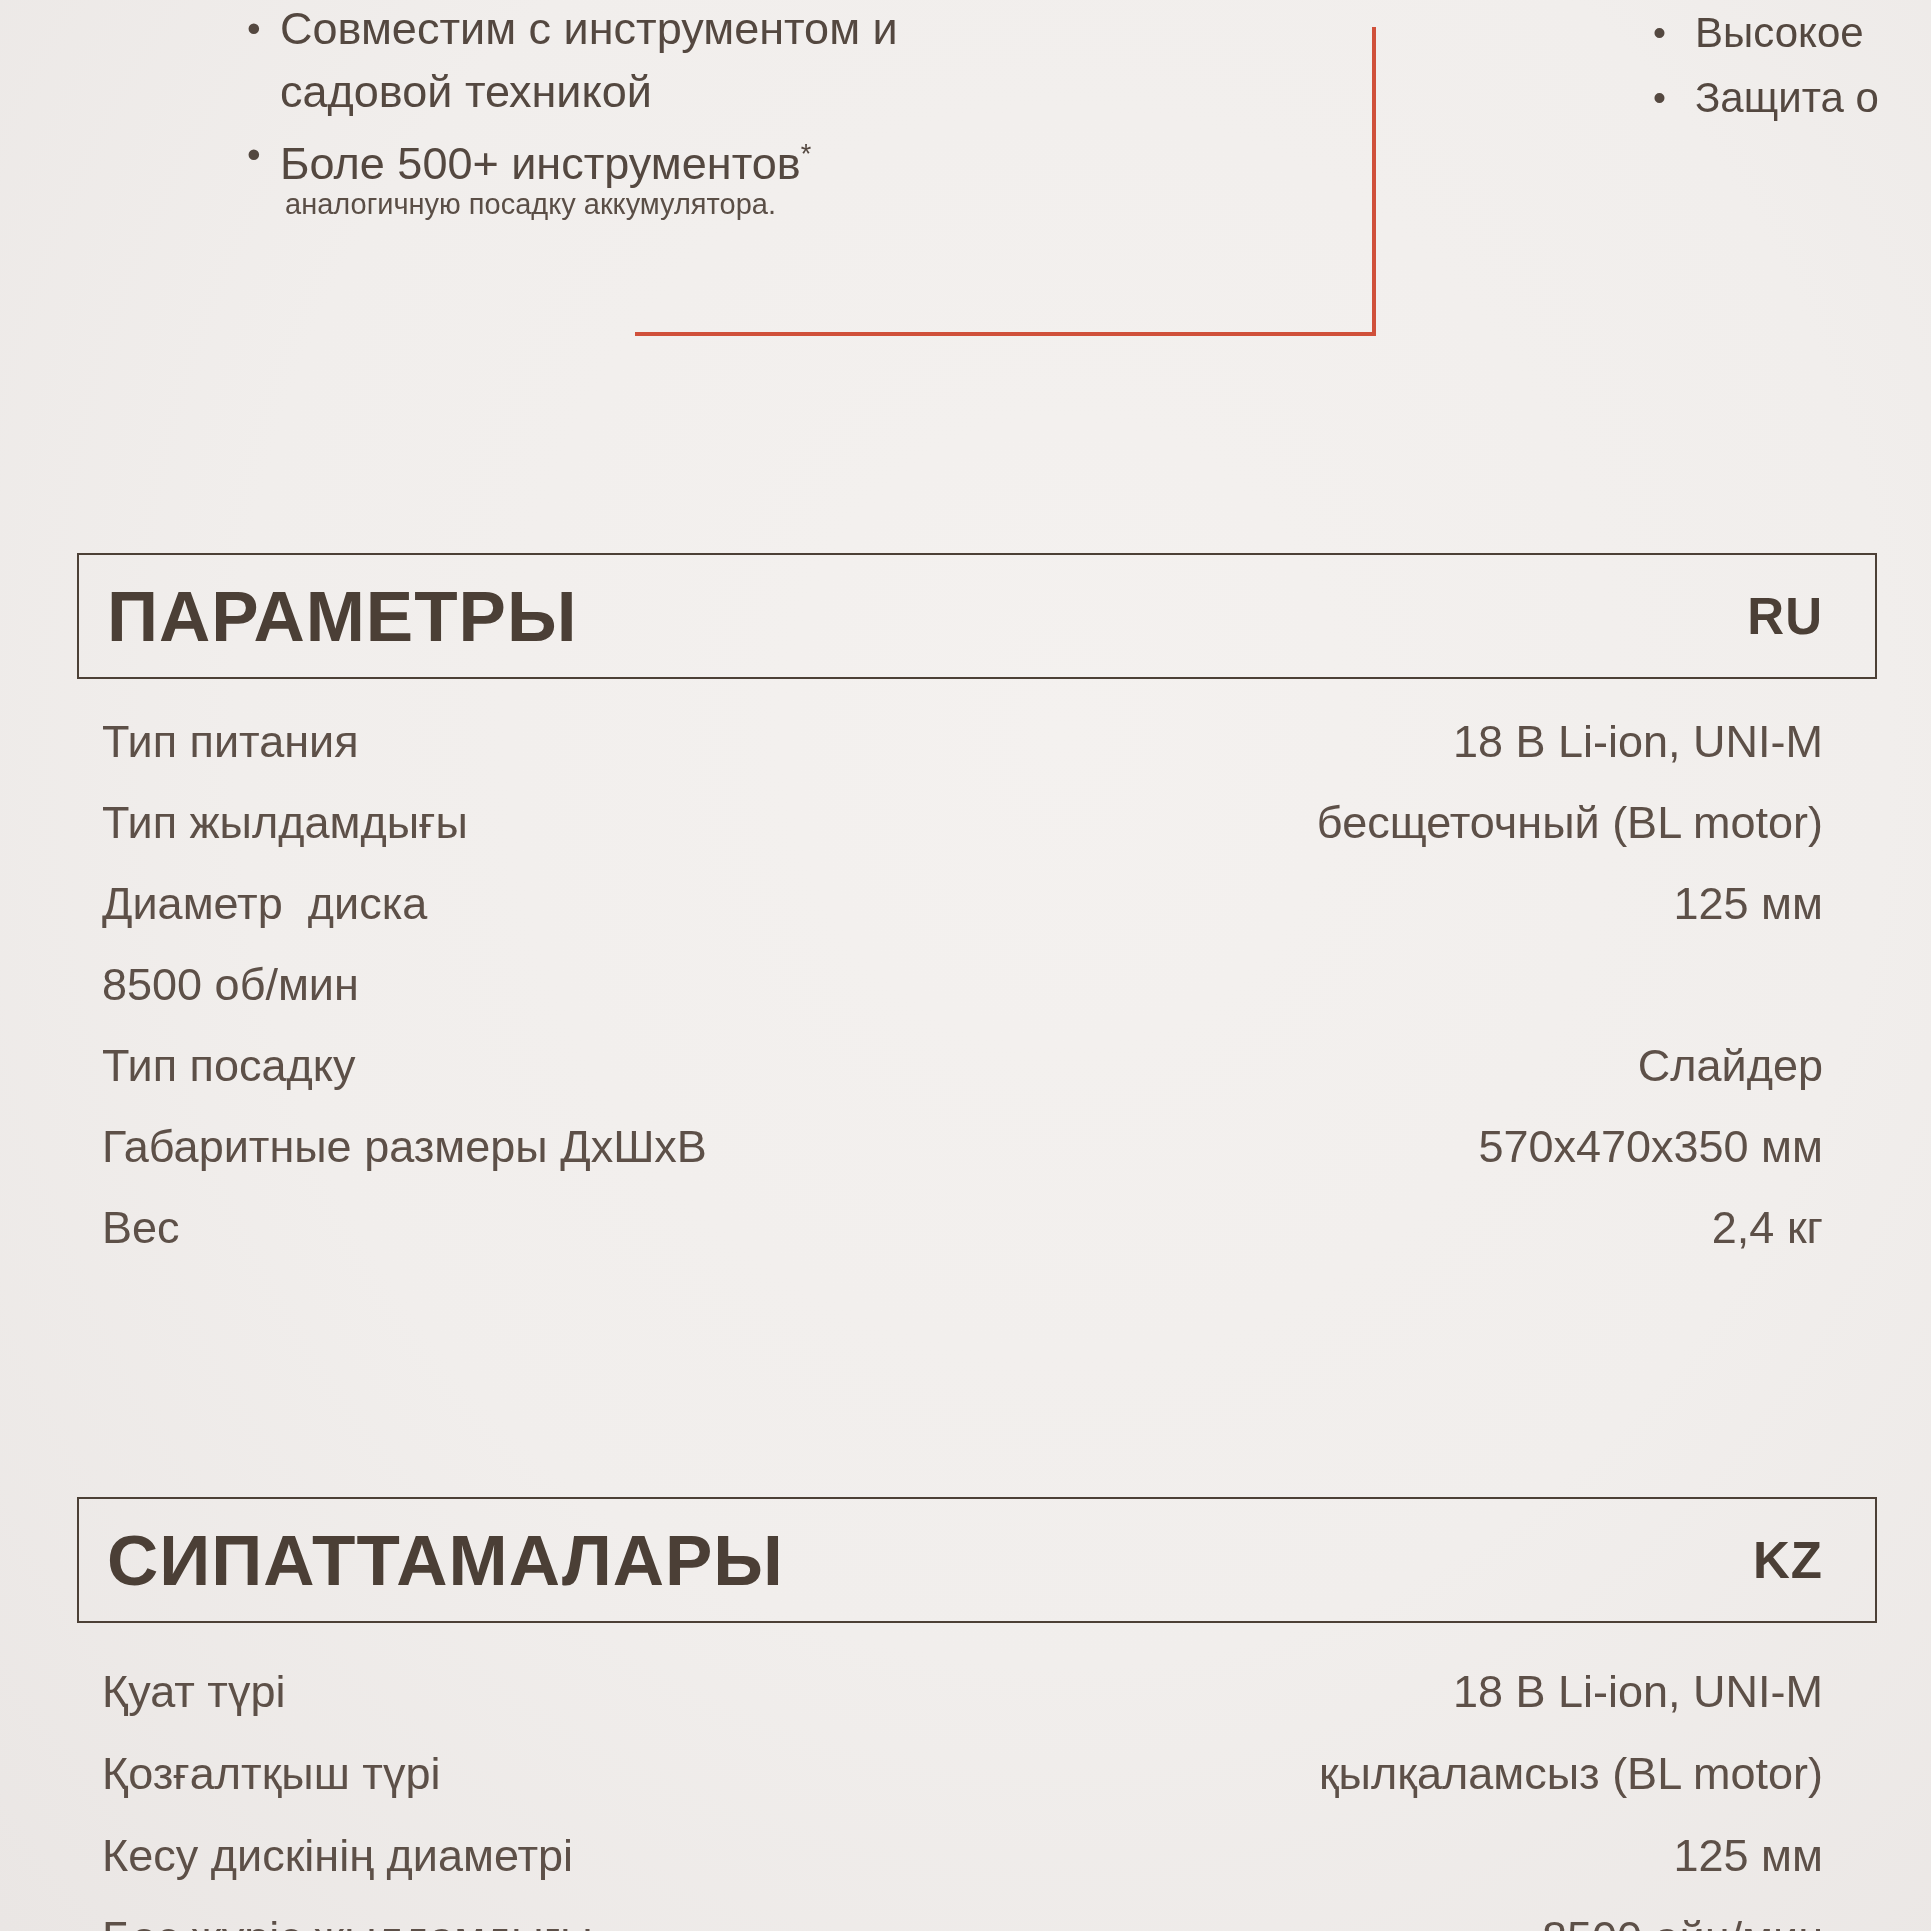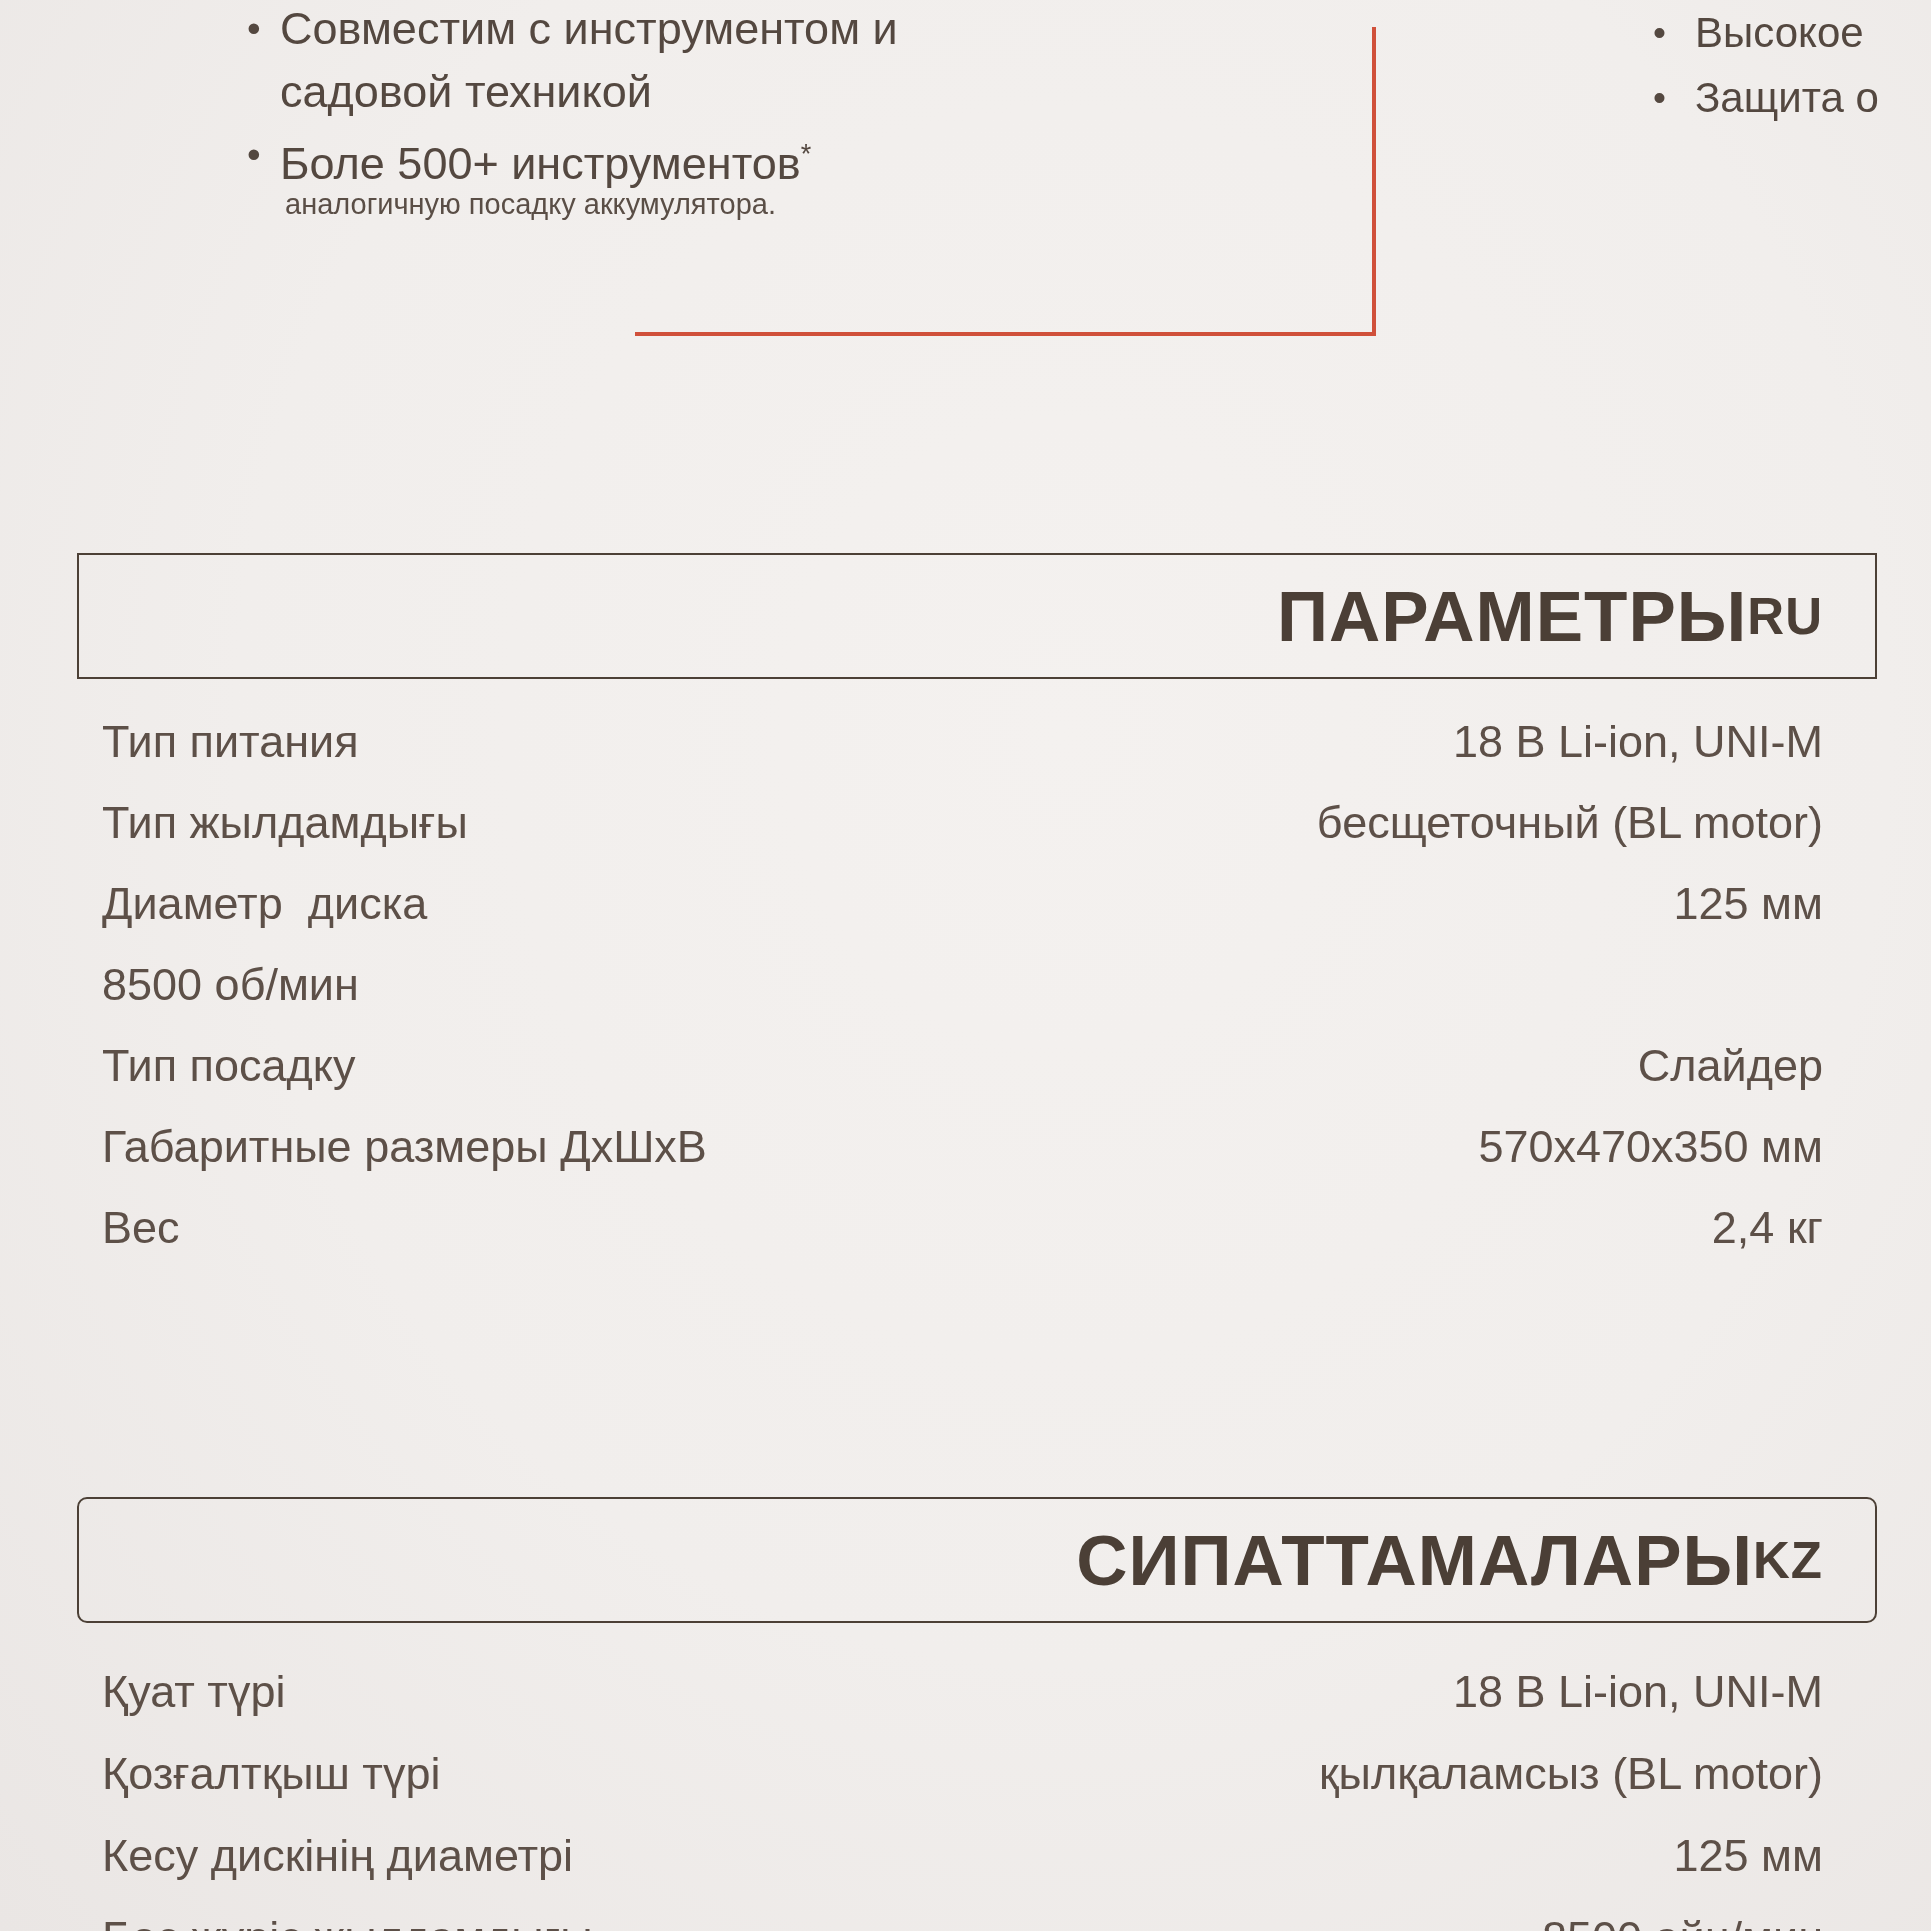--- a/index.html
+++ b/index.html
@@ -37,26 +37,26 @@
     background:#d0503a;
   }
   .red-line-h{
     position:absolute;left:635px;top:332px;width:741px;height:3.9px;
     background:#d0503a;
   }
   
   .section-box{
     position:absolute;left:77px;width:1800px;height:126px;
     border:2.9px solid #4c4036;box-sizing:border-box;
-    display:flex;align-items:center;justify-content:flex-end;
-    padding:0 52px 0 36px;
+    display:flex;align-items:center;justify-content:space-between;
+    padding:0 52px 0 28px;
     background:transparent;
   }
   .section-box.ru{top:553px;}
-  .section-box.kz{top:1497px;border-radius:10px;}
+  .section-box.kz{top:1497px;}
   .section-title{
     font-size:71px;font-weight:bold;color:#4b3f36;letter-spacing:1px;
   }
   .lang-code{
     font-size:51px;font-weight:bold;color:#4b3f36;letter-spacing:1px;
   }
   
   .spec-table{position:absolute;left:102px;width:1721px;}
   .spec-table.ru{top:701px;}
   .spec-table.kz{top:1651px;}

